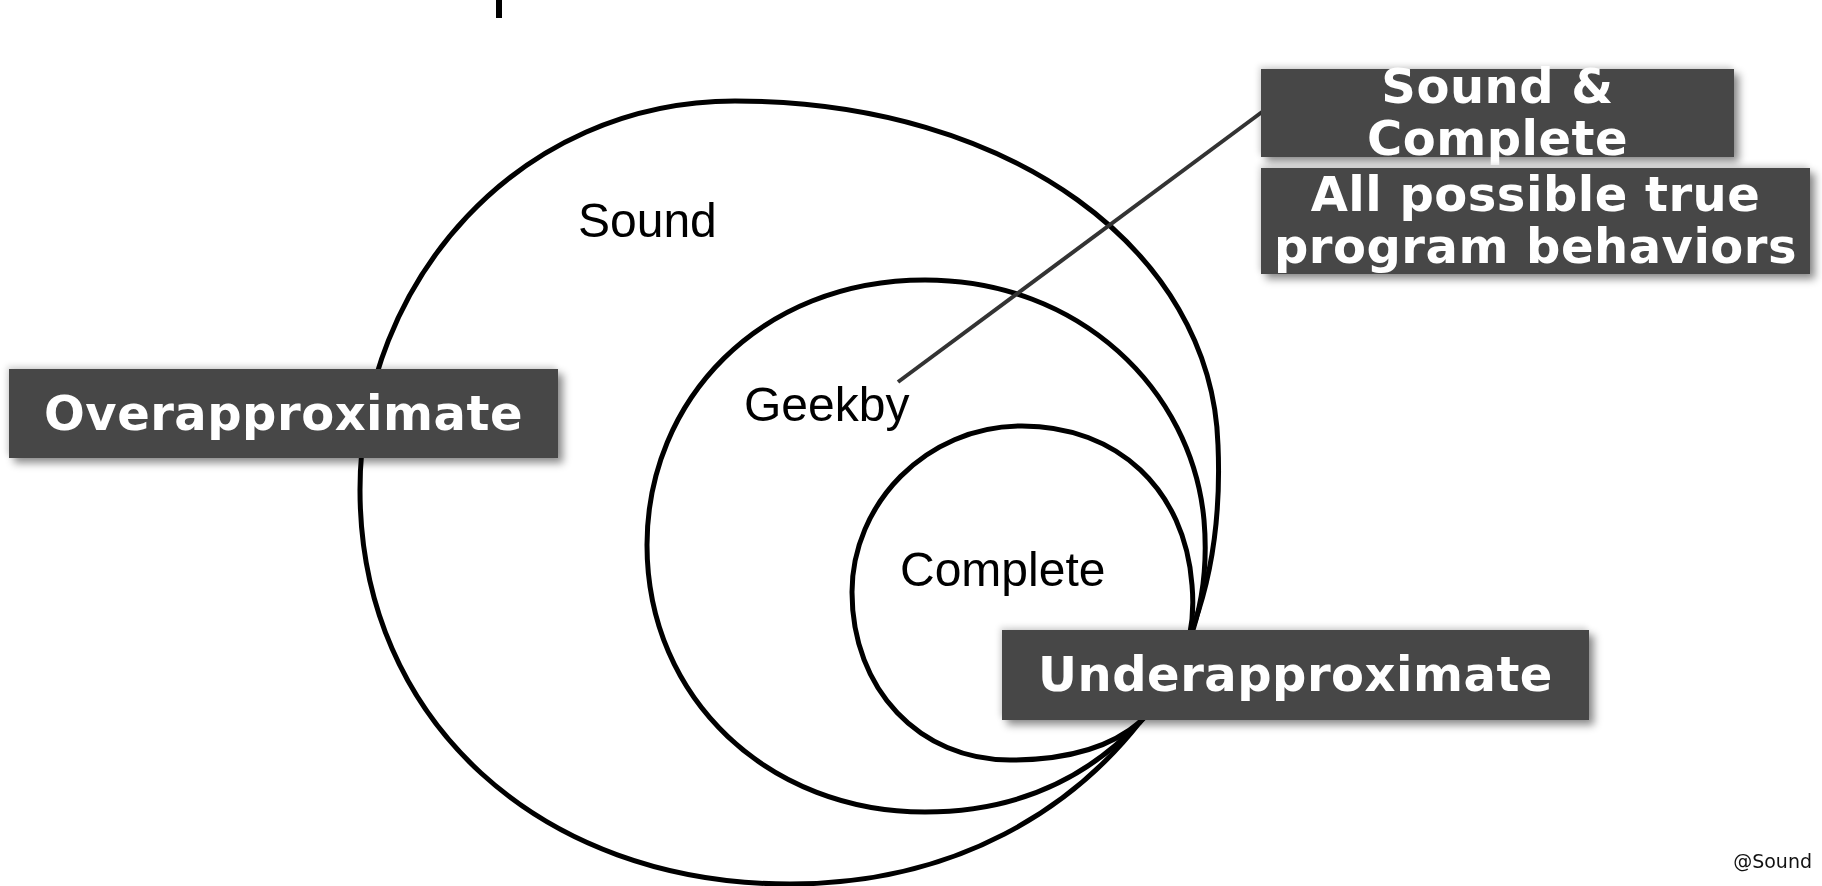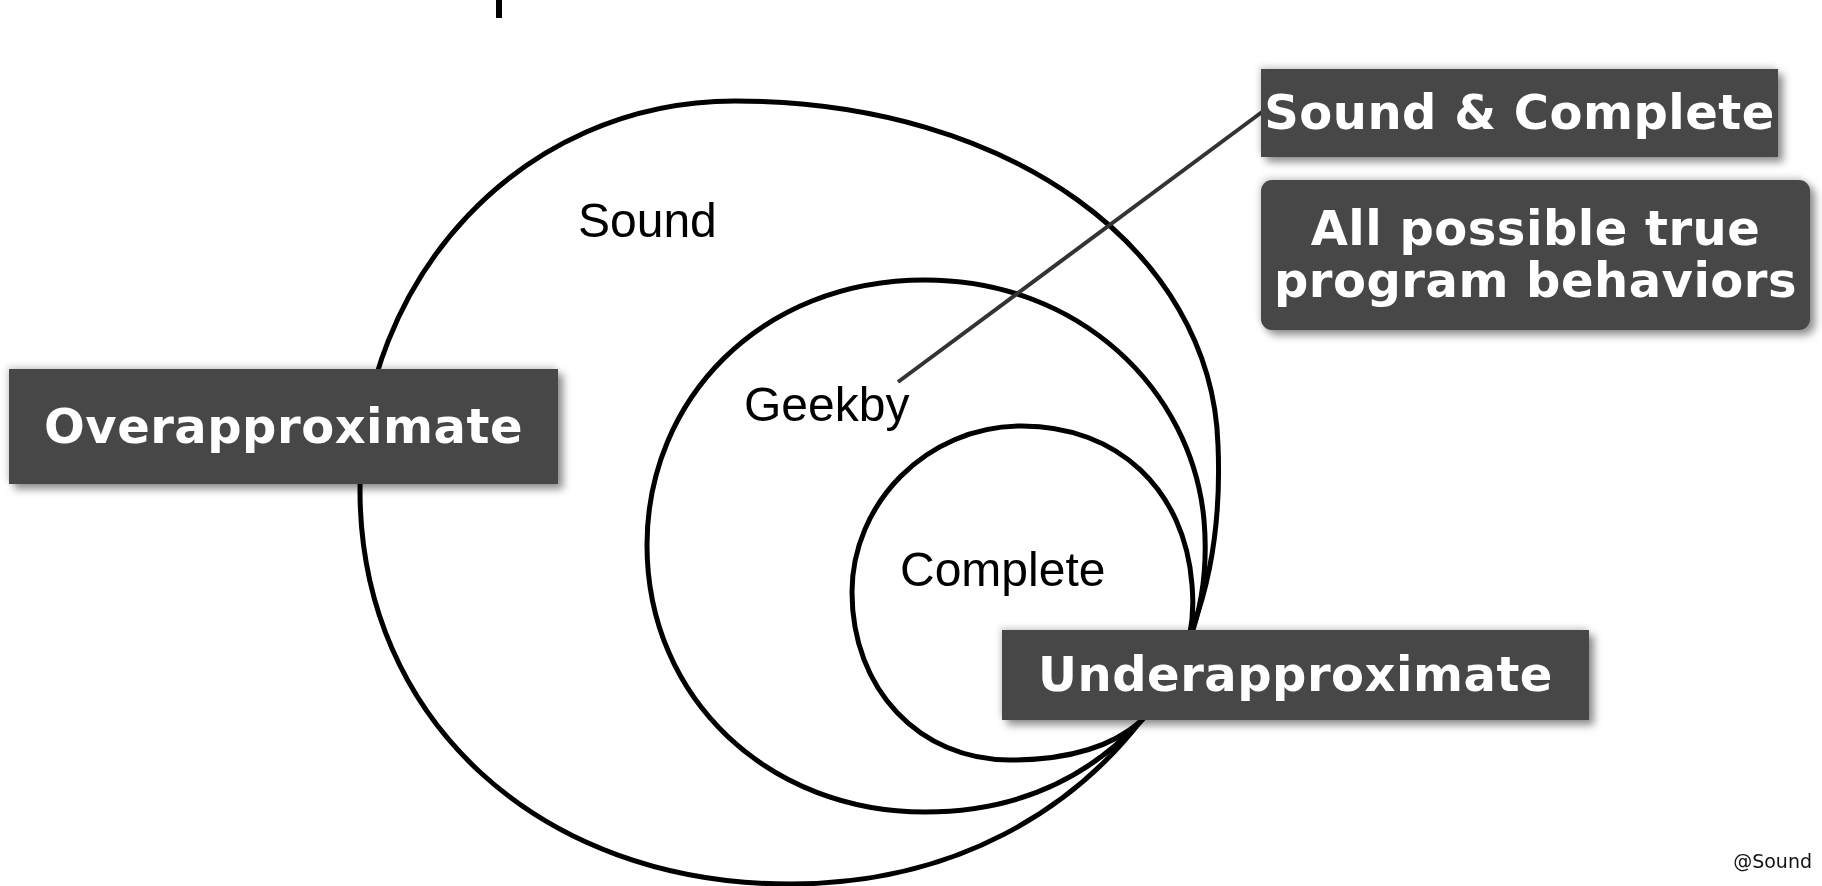--- a/index.html
+++ b/index.html
@@ -88,30 +88,30 @@
            C 852 690, 920 760, 1010 760
            C 1065 760, 1110 748, 1140 722 Z" fill="none" stroke="#000" stroke-width="5"></path>
 
   <line x1="898" y1="382" x2="1262" y2="112" stroke="#333" stroke-width="4"></line>
 </svg>
 
 <div class="region-label" style="left:578px; top:197px;">Sound</div>
 <div class="region-label" style="left:744px; top:381px;">Geekby</div>
 <div class="region-label" style="left:900px; top:546px;">Complete</div>
 
-<div class="callout" style="left:1261px; top:69px; width:517px; height:88px; font-size:48px;">
+<div class="callout" style="left:1261px; top:69px; width:473px; height:88px; font-size:48px;">
   <span>Sound &amp; Complete</span>
 </div>
 
-<div class="callout" style="left:1261px; top:180px; width:549px; height:150px; font-size:48px; flex-direction:column;border-radius:11px;">
+<div class="callout" style="left:1261px; top:168px; width:549px; height:106px; font-size:48px; flex-direction:column;">
   <span>All possible true</span>
   <span>program behaviors</span>
 </div>
 
-<div class="callout" style="left:9px; top:369px; width:549px; height:115px; font-size:48px;">
+<div class="callout" style="left:9px; top:369px; width:549px; height:89px; font-size:48px;">
   <span>Overapproximate</span>
 </div>
 
 <div class="callout" style="left:1002px; top:630px; width:587px; height:90px; font-size:48px;">
   <span>Underapproximate</span>
 </div>
 
 <div class="watermark">@Sound</div>
 
 </body></html>

